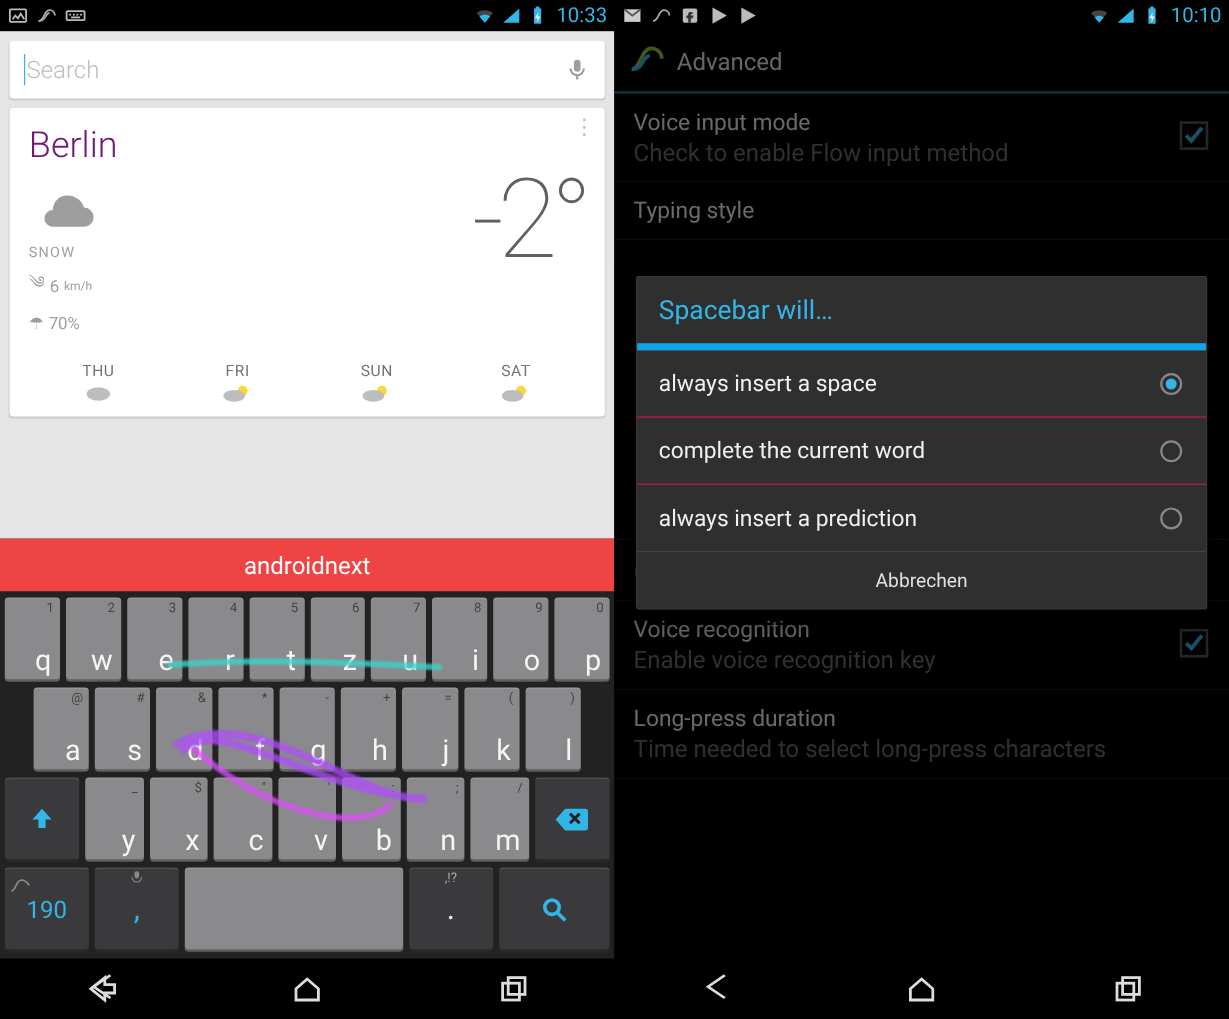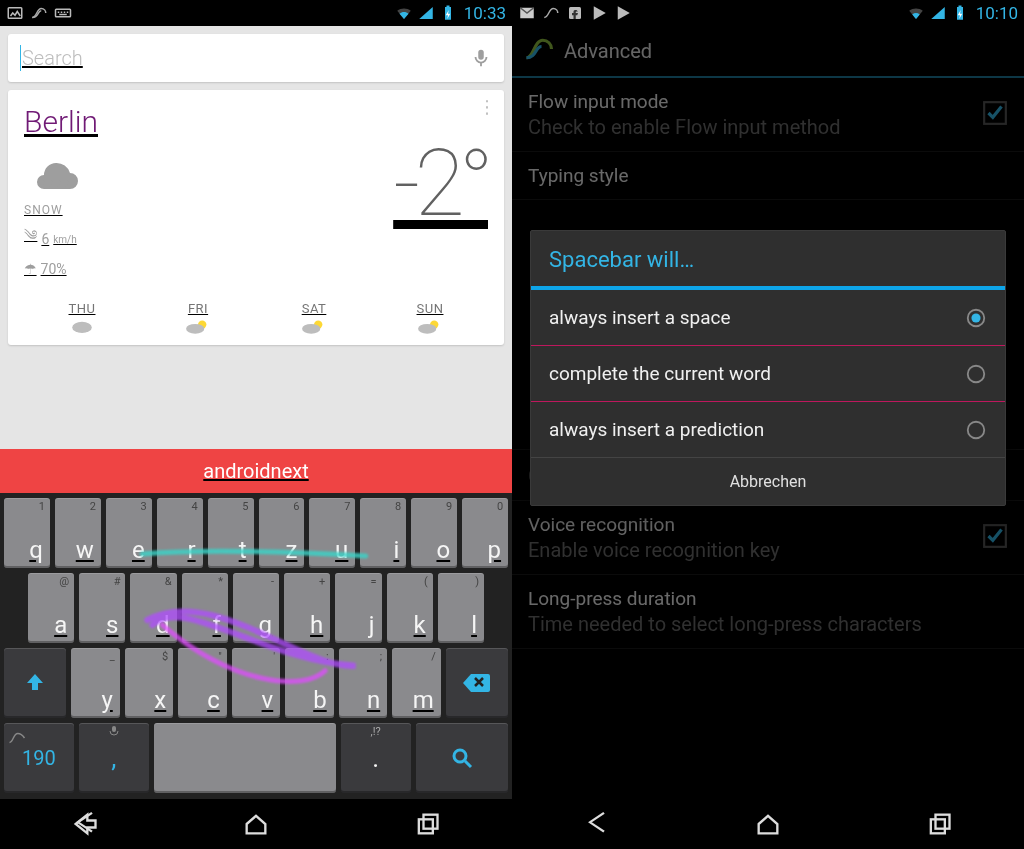--- a/index.html
+++ b/index.html
@@ -3,21 +3,21 @@
 <meta charset="utf-8">
 <style>
   * { box-sizing: border-box; margin: 0; padding: 0; }
   body {
     width: 1024px; height: 849px;
     font-family: Roboto, "Helvetica Neue", Arial, sans-serif;
     background: #000;
     display: flex;
     overflow: hidden;
   }
-  .phone { width: 512px; height: 849px; position: relative; text-decoration: underline; }
+  .phone { width: 512px; height: 849px; position: relative; }
   
   .statusbar {
     height: 26px; background: #000; color: #fff;
     display: flex; align-items: center; justify-content: space-between;
     padding: 0 6px; font-size: 14px;
   }
   .statusbar .left, .statusbar .right { display: flex; align-items: center; gap: 6px; }
   .statusbar .right { gap: 4px; }
   .sb-ico { width: 18px; height: 18px; display: inline-flex; align-items: center; justify-content: center; }
   .sb-ico svg { width: 100%; height: 100%; }
@@ -103,21 +103,21 @@
   
   .dimmer { position:absolute; inset:0; background:rgba(0,0,0,.55);}
   
   .dialog {
     position:absolute; left:18px; right:18px; top:204px;
     background:#2f2f2f; border:1px solid #3a3a3a; border-radius:2px;
     box-shadow:0 8px 20px rgba(0,0,0,.6);
   }
   .dialog .dlg-title {
     color:#33b5e5; font-size:22px; padding:16px 18px 14px;
-    border-bottom:4px solid #0ea5e9;
+    border-bottom:6px solid #0ea5e9;
   }
   .dlg-option { display:flex; align-items:center; justify-content:space-between;
     padding:16px 18px; color:#f0f0f0; font-size:19px; border-bottom:1px solid #be185d;}
   .radio { width:22px; height:22px;}
   .dlg-cancel { text-align:center; padding:14px; color:#e0e0e0; font-size:16px; border-top:1px solid #444;}
 </style>
 </head>
 <body>
 
 <div class="phone left-screen">
@@ -213,25 +213,25 @@
           <div class="temp">-2°</div>
         </div>
         <div class="forecast-row">
           <div class="day"><div class="dname">THU</div><svg viewBox="0 0 40 24">
                 <ellipse cx="20" cy="14" rx="14" ry="8" fill="#bdbdbd"></ellipse>
               </svg></div>
           <div class="day"><div class="dname">FRI</div><svg viewBox="0 0 40 24">
                 <circle cx="26" cy="10" r="6" fill="#fdd835"></circle>
                 <ellipse cx="16" cy="16" rx="13" ry="7" fill="#bdbdbd"></ellipse>
               </svg></div>
-          <div class="day"><div class="dname">SAT</div><svg viewBox="0 0 40 24">
+          <div class="day"><div class="dname">SUN</div><svg viewBox="0 0 40 24">
                 <circle cx="26" cy="10" r="6" fill="#fdd835"></circle>
                 <ellipse cx="16" cy="16" rx="13" ry="7" fill="#bdbdbd"></ellipse>
               </svg></div>
-          <div class="day"><div class="dname">SUN</div><svg viewBox="0 0 40 24">
+          <div class="day"><div class="dname">SAT</div><svg viewBox="0 0 40 24">
                 <circle cx="26" cy="10" r="6" fill="#fdd835"></circle>
                 <ellipse cx="16" cy="16" rx="13" ry="7" fill="#bdbdbd"></ellipse>
               </svg></div>
         </div>
       </div>
     </div>
 
     <div class="kbd-area">
       <div class="candidate">androidnext</div>
       <div class="kbd">
@@ -480,21 +480,21 @@
         <svg viewBox="0 0 24 24">
             <path d="M2 19c6 0 6-14 13-14 4 0 7 3 7 7" stroke="#8fbf3f" stroke-width="2.5" fill="none"></path>
             <path d="M2 19c8 0 7-9 12-9" stroke="#33b5e5" stroke-width="2.5" fill="none"></path>
           </svg>
       </span>
       <span>Advanced</span>
     </div>
 
     <div class="setting-list">
       <div class="setting-item">
-        <div class="title">Flow input mode</div>
+        <div class="title">Voice input mode</div>
         <div class="subtitle">Check to enable Flow input method</div>
         <span class="check"><svg viewBox="0 0 24 24">
               <rect x="2" y="2" width="20" height="20" fill="none" stroke="#555" stroke-width="2"></rect>
               <path d="M6 12l4 4 8-10" stroke="#33b5e5" stroke-width="3" fill="none"></path>
             </svg></span>
       </div>
       <div class="setting-item">
         <div class="title">Typing style</div>
       </div>
       <div class="setting-item" style="height:250px"></div>

